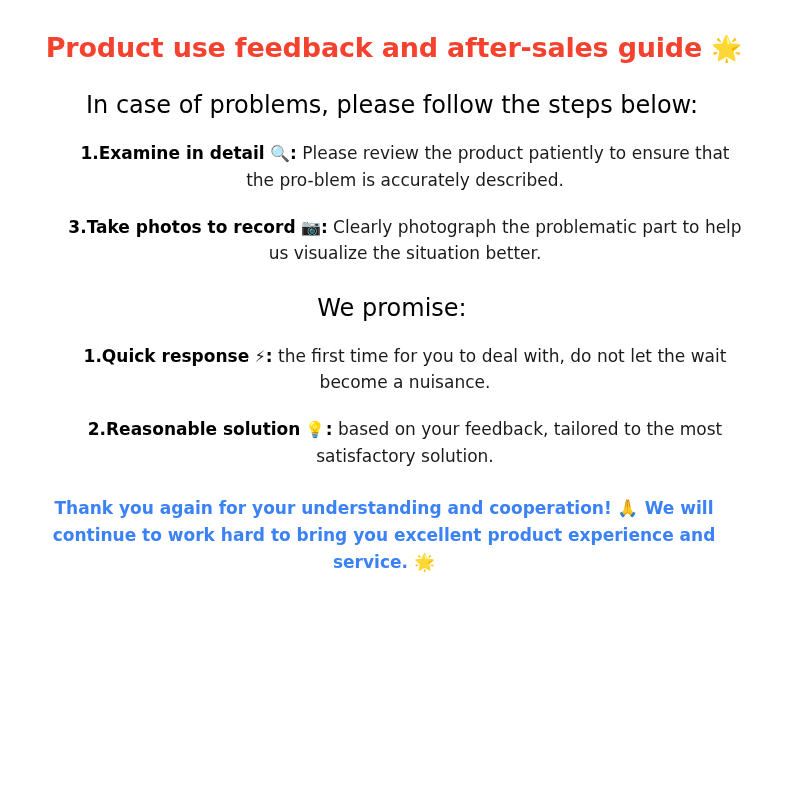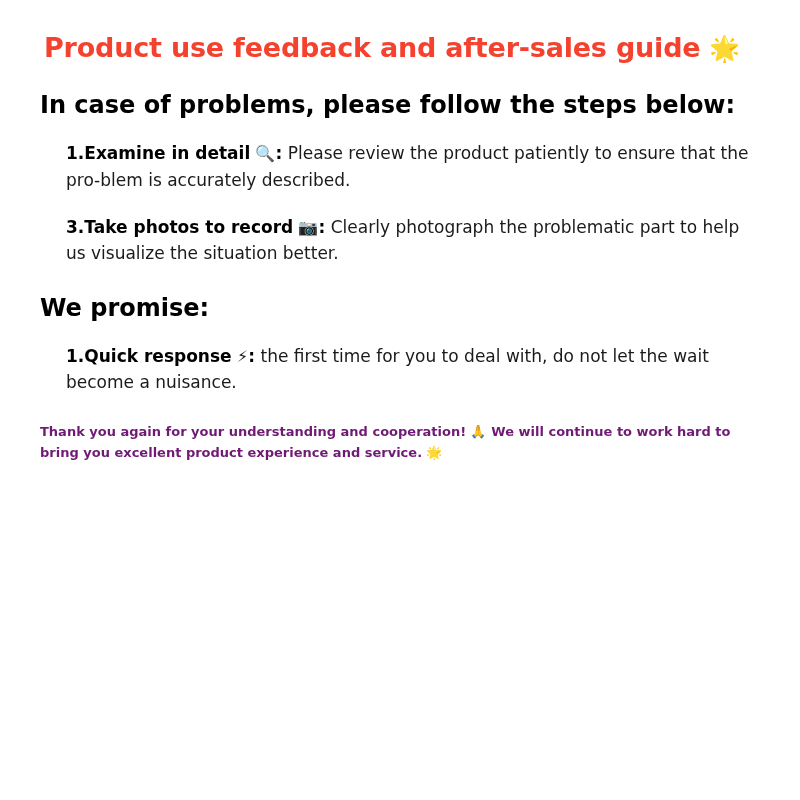--- a/index.html
+++ b/index.html
@@ -11,67 +11,68 @@
     width: 800px;
     height: 800px;
     font-family: "DejaVu Sans", "Liberation Sans", sans-serif;
     color: #111111;
     overflow: hidden;
   }
   .page {
     width: 800px;
     height: 684px;
     box-sizing: border-box;
-    padding: 24px 40px 0 38px;
+    padding: 24px 40px 0 22px;
+    text-align: center;
   }
   .doc-title {
     color: #f4422f;
     font-size: 27px;
     font-weight: bold;
     line-height: 1.2;
     margin: 8px 0 0 6px;
     letter-spacing: -0.2px;
   }
   .doc-title .emoji {
     font-size: 25px;
   }
   .section-heading {
     font-size: 24px;
-    font-weight: bold;
+    font-weight: normal;
     color: #000000;
     margin: 26px 0 0 2px;
     line-height: 1.25;
   }
   .section-heading.promise {
   }
   .steps {
-    margin: 0;
+    margin: 16px;
     padding: 0;
     list-style: none;
   }
   .step {
     margin: 20px 0 0 0;
     padding-left: 28px;
     font-size: 17px;
     line-height: 1.55;
     color: #1a1a1a;
   }
   .step .lead {
     font-weight: bold;
     color: #000000;
   }
   .step .emoji {
     font-size: 16px;
   }
   .closing {
     margin: 26px 0 0 2px;
-    font-size: 13px;
+    font-size: 17px;
     font-weight: bold;
     line-height: 1.6;
-    color: #701a75;
+    color: #3b82f6;
     max-width: 720px;
   }
   .closing .emoji {
     font-weight: normal;
   }
 </style>
 </head>
 <body>
 
 <div class="page">
@@ -94,20 +95,24 @@
     </li>
   </ul>
 
   <h2 class="section-heading promise">We promise:</h2>
 
   <ul class="steps">
     <li class="step">
       <span class="lead">1.Quick response</span>
       <span class="emoji">⚡</span><span class="lead">:</span><span> the first time for you to deal with, do not let the wait become a nuisance.</span>
     </li>
+    <li class="step">
+      <span class="lead">2.Reasonable solution</span>
+      <span class="emoji">💡</span><span class="lead">:</span><span> based on your feedback, tailored to the most satisfactory solution.</span>
+    </li>
   </ul>
 
   <p class="closing">
     <span>Thank you again for your understanding and cooperation!</span>
     <span class="emoji">🙏</span>
     <span>We will continue to work hard to bring you excellent product experience and service.</span>
     <span class="emoji">🌟</span>
   </p>
 
 </div>

